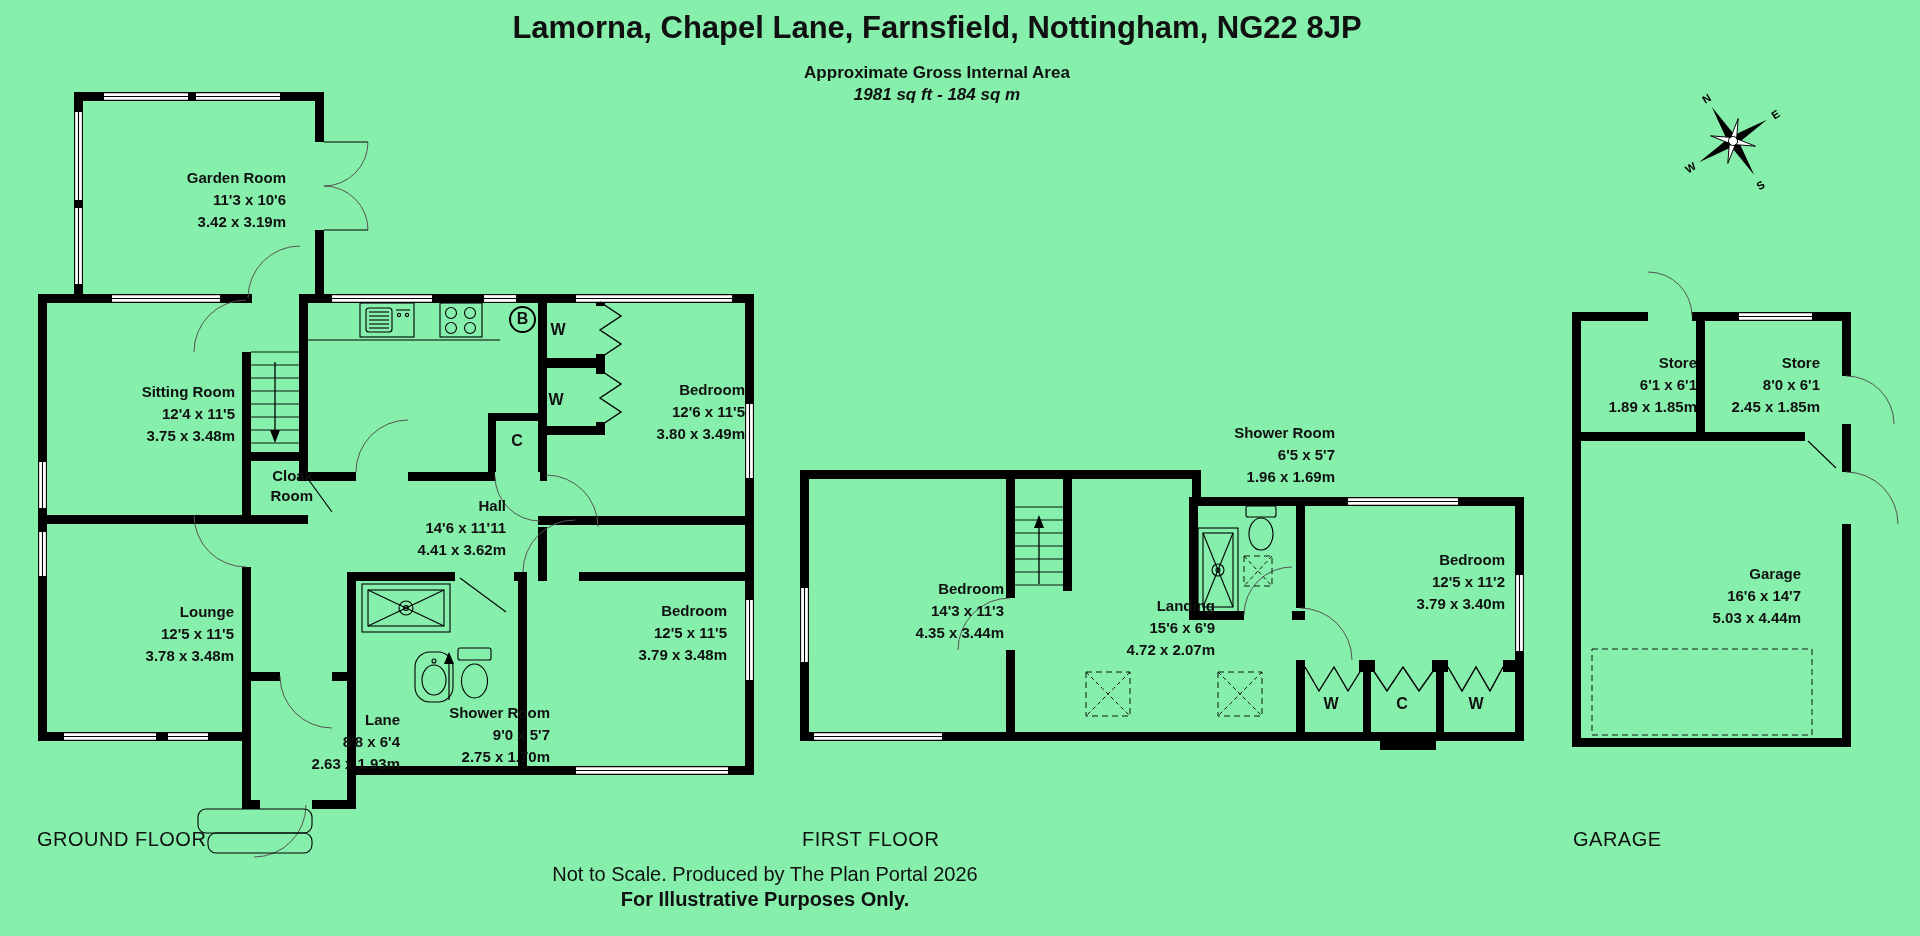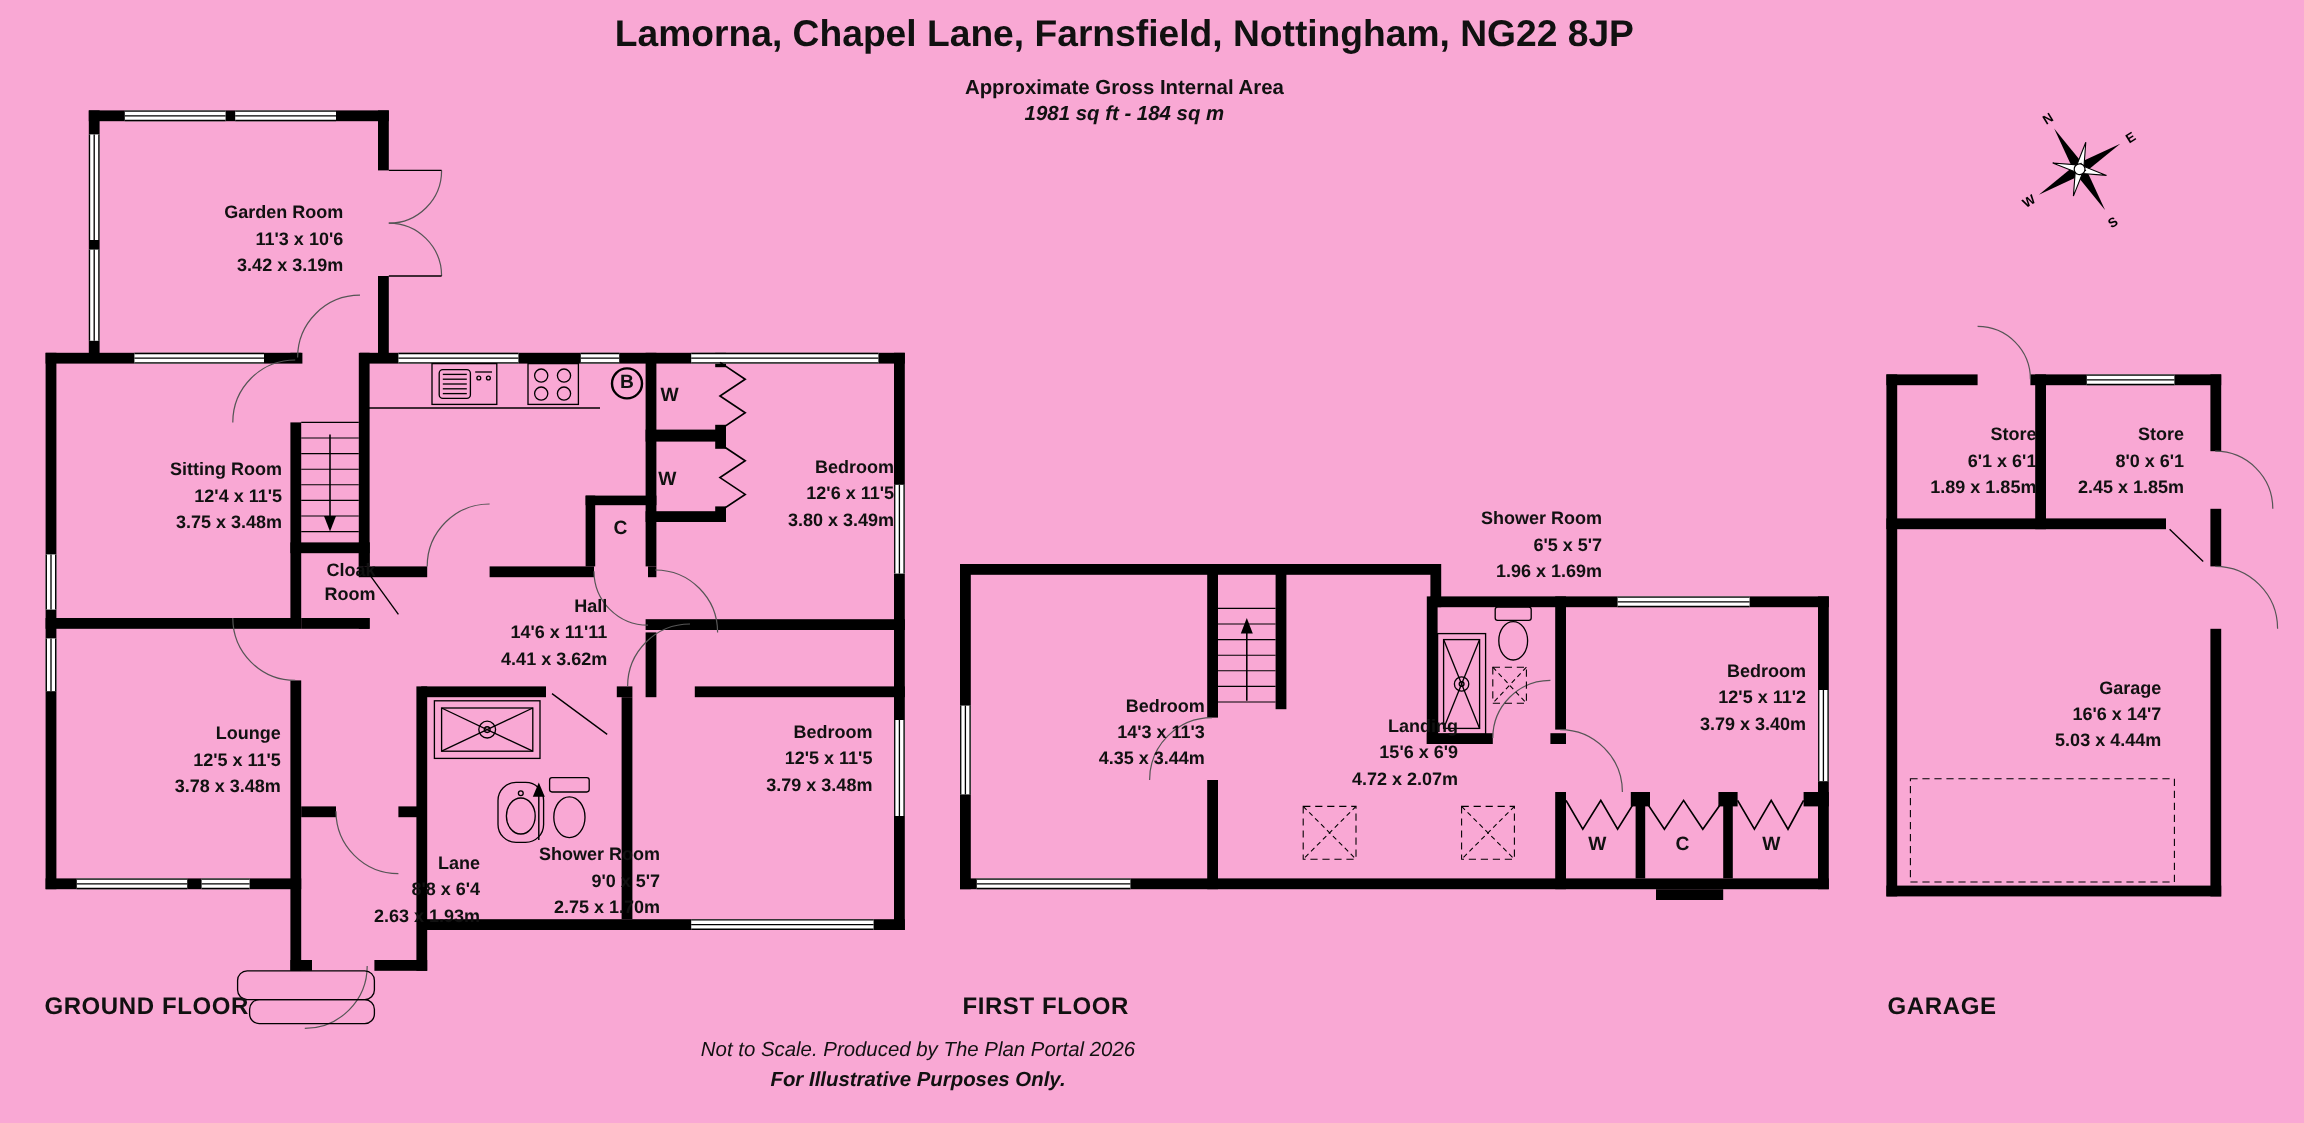--- a/index.html
+++ b/index.html
@@ -1,29 +1,29 @@
 <!DOCTYPE html>
 <html><head>
 <meta charset="utf-8">
 <style>
   html,body{margin:0;padding:0;background:#fff;}
-  .page{position:relative;width:1920px;height:936px;background:#f9a8d4;overflow:hidden;
+  .page{position:relative;width:1920px;height:936px;background:#86efac;overflow:hidden;
         font-family:"Liberation Sans", sans-serif;color:#111;}
   .hdr{position:absolute;left:0;top:10px;width:1874px;text-align:center;}
   .hdr .title{font-size:31px;font-weight:bold;line-height:36px;}
   .hdr .sub{font-size:17px;font-weight:bold;line-height:22px;margin-top:16px;}
   .hdr .area{font-size:17px;font-weight:bold;line-height:22px;font-style:italic;}
   svg.plan{position:absolute;left:0;top:0;}
   .room-label{position:absolute;text-align:right;font-weight:bold;font-size:15px;
               line-height:22px;white-space:nowrap;}
   .room-label.wrap{white-space:normal;line-height:20px;}
   .letter{position:absolute;width:24px;text-align:center;font-weight:bold;font-size:16px;}
   .letter.circ{width:23px;height:23px;border:2px solid #000;border-radius:50%;line-height:21px;}
-  .caption{position:absolute;font-size:20px;font-weight:bold;letter-spacing:.5px;}
-  .footer{position:absolute;left:465px;top:862px;width:600px;text-align:center;font-size:17px;line-height:25px;font-style:italic;}
+  .caption{position:absolute;font-size:20px;font-weight:normal;letter-spacing:.5px;}
+  .footer{position:absolute;left:465px;top:862px;width:600px;text-align:center;font-size:20px;line-height:25px;}
   .footer .b{font-weight:bold;}
 </style>
 </head>
 <body>
 
 <div class="page">
 
   <div class="hdr">
     <div class="title">Lamorna, Chapel Lane, Farnsfield, Nottingham, NG22 8JP</div>
     <div class="sub">Approximate Gross Internal Area</div>

